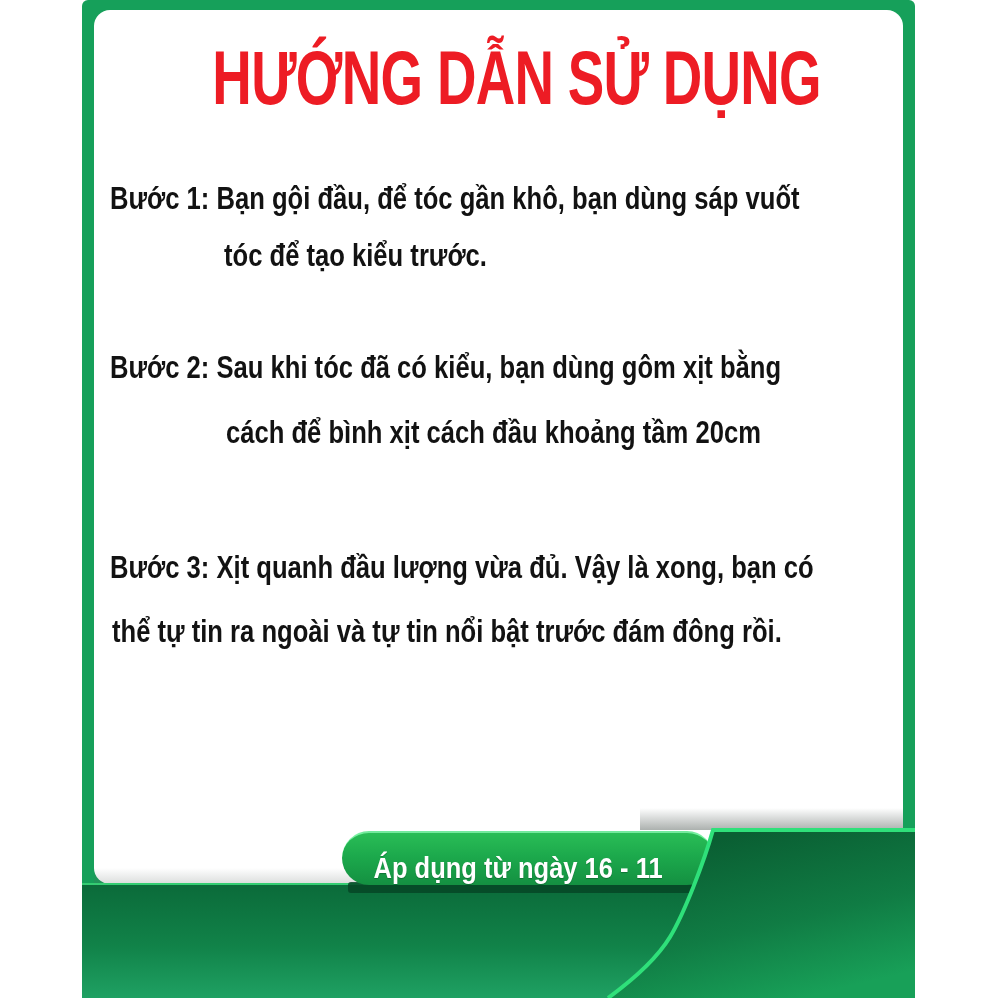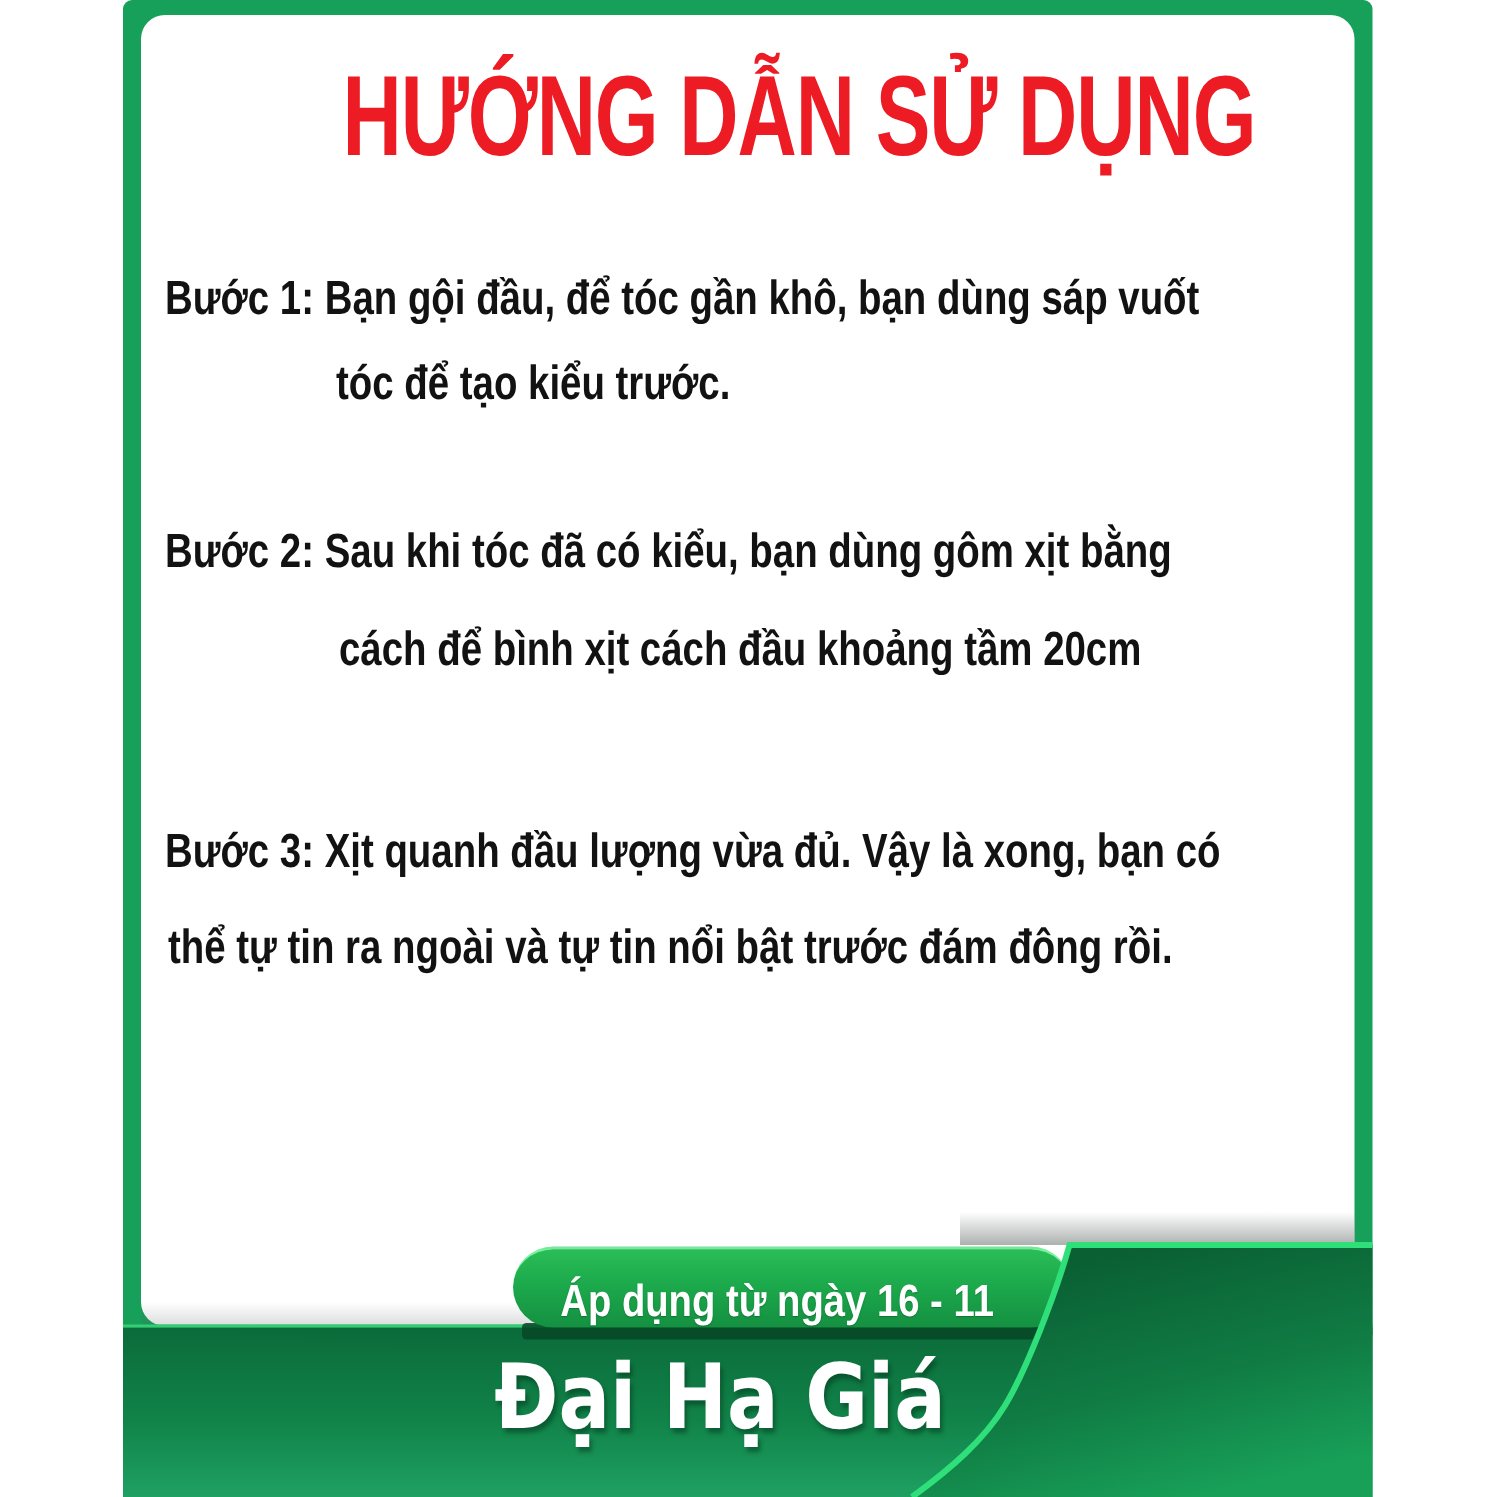--- a/index.html
+++ b/index.html
@@ -29,21 +29,21 @@
     position: absolute;
     left: 94px; top: 10px;
     width: 809px; height: 874px;
     background: #ffffff;
     border-radius: 16px;
     z-index: 1;
   }
 
   .page-title {
     position: absolute;
-    left: 110px; top: 34px;
+    left: 94px; top: 34px;
     width: 809px;
     text-align: left;
     z-index: 2;
   }
   .page-title span {
     display: inline-block;
     font-size: 76px;
     font-weight: bold;
     color: #ed1c24;
     letter-spacing: -1px;
@@ -196,17 +196,14 @@
         <stop offset="0.55" stop-color="#107c44"></stop>
         <stop offset="1" stop-color="#18a058"></stop>
       </linearGradient>
     </defs>
 
     <path d="M713,830 L915,830 L915,998 L608,998 C634,979 656,960 670,937 C684,914 704,862 713,830 Z" fill="url(#panelGrad)"></path>
 
     <path d="M608,998 C634,979 656,960 670,937 C684,914 704,862 713,830 L915,830" fill="none" stroke="#2fe07a" stroke-width="4"></path>
   </svg>
 
-  <div class="sale-title">
-    <span>Đại Hạ Giá</span>
-  </div>
 
 </div>
 
 </body></html>

